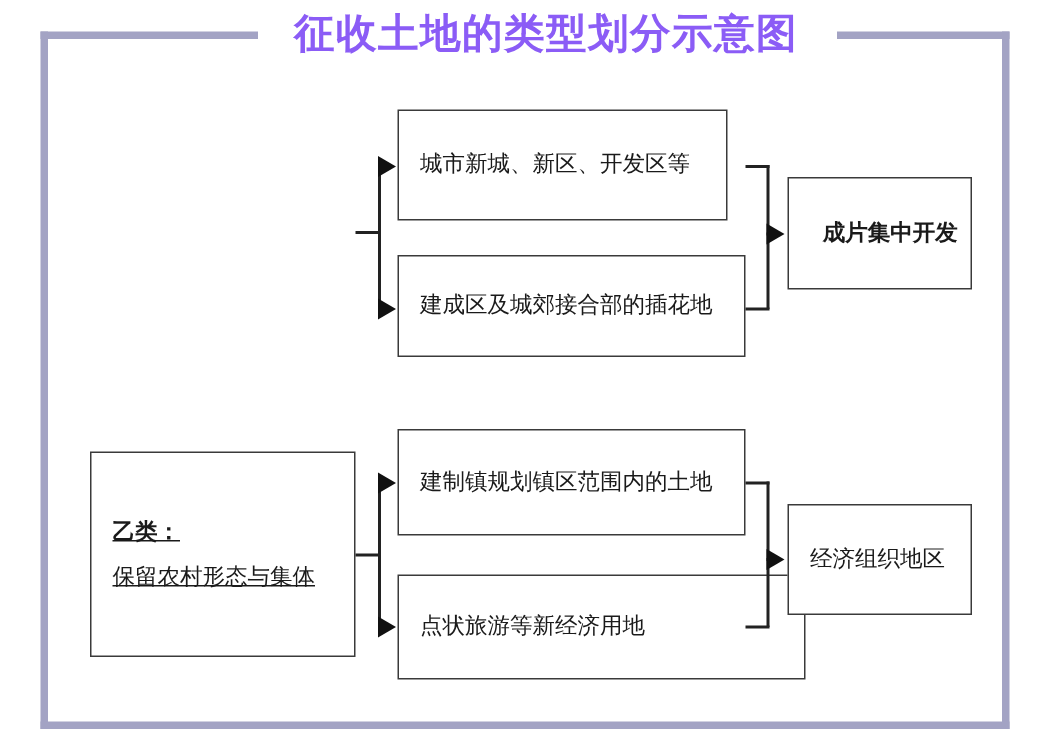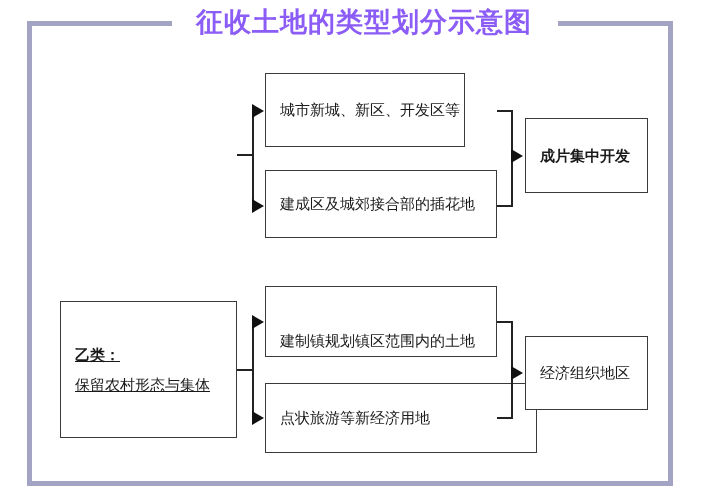--- a/index.html
+++ b/index.html
@@ -62,30 +62,31 @@
     white-space: nowrap;
   }
   .box.center .line {
     padding-left: 14px;
   }
   .box.bold-head .line.head {
     font-weight: bold;
   }
   .box.emph {
     font-weight: bold;
+    text-align: center;
   }
 
   
   #box-cat-a { left: 60px;  top: 105px; width: 177px; height: 100px; }
   #box-cat-b { left: 60px;  top: 301px; width: 177px; height: 137px; text-decoration: underline; }
 
   
-  #box-a1 { left: 265px; top: 73px;  width: 200px; height: 74px; font-family: Liberation Serif, serif; }
+  #box-a1 { left: 265px; top: 73px;  width: 220px; height: 74px; font-family: Liberation Serif, serif; }
   #box-a2 { left: 265px; top: 170px; width: 232px; height: 68px; }
-  #box-b1 { left: 265px; top: 286px; width: 232px; height: 71px; justify-content: flex-end; }
+  #box-b1 { left: 265px; top: 286px; width: 232px; height: 71px; }
   #box-b2 { left: 265px; top: 383px; width: 272px; height: 70px; }
 
   
   #box-res-a { left: 525px; top: 118px; width: 123px; height: 75px; }
   #box-res-b { left: 525px; top: 336px; width: 123px; height: 74px; }
 
   
   .conn {
     position: absolute;
     background: #222222;

